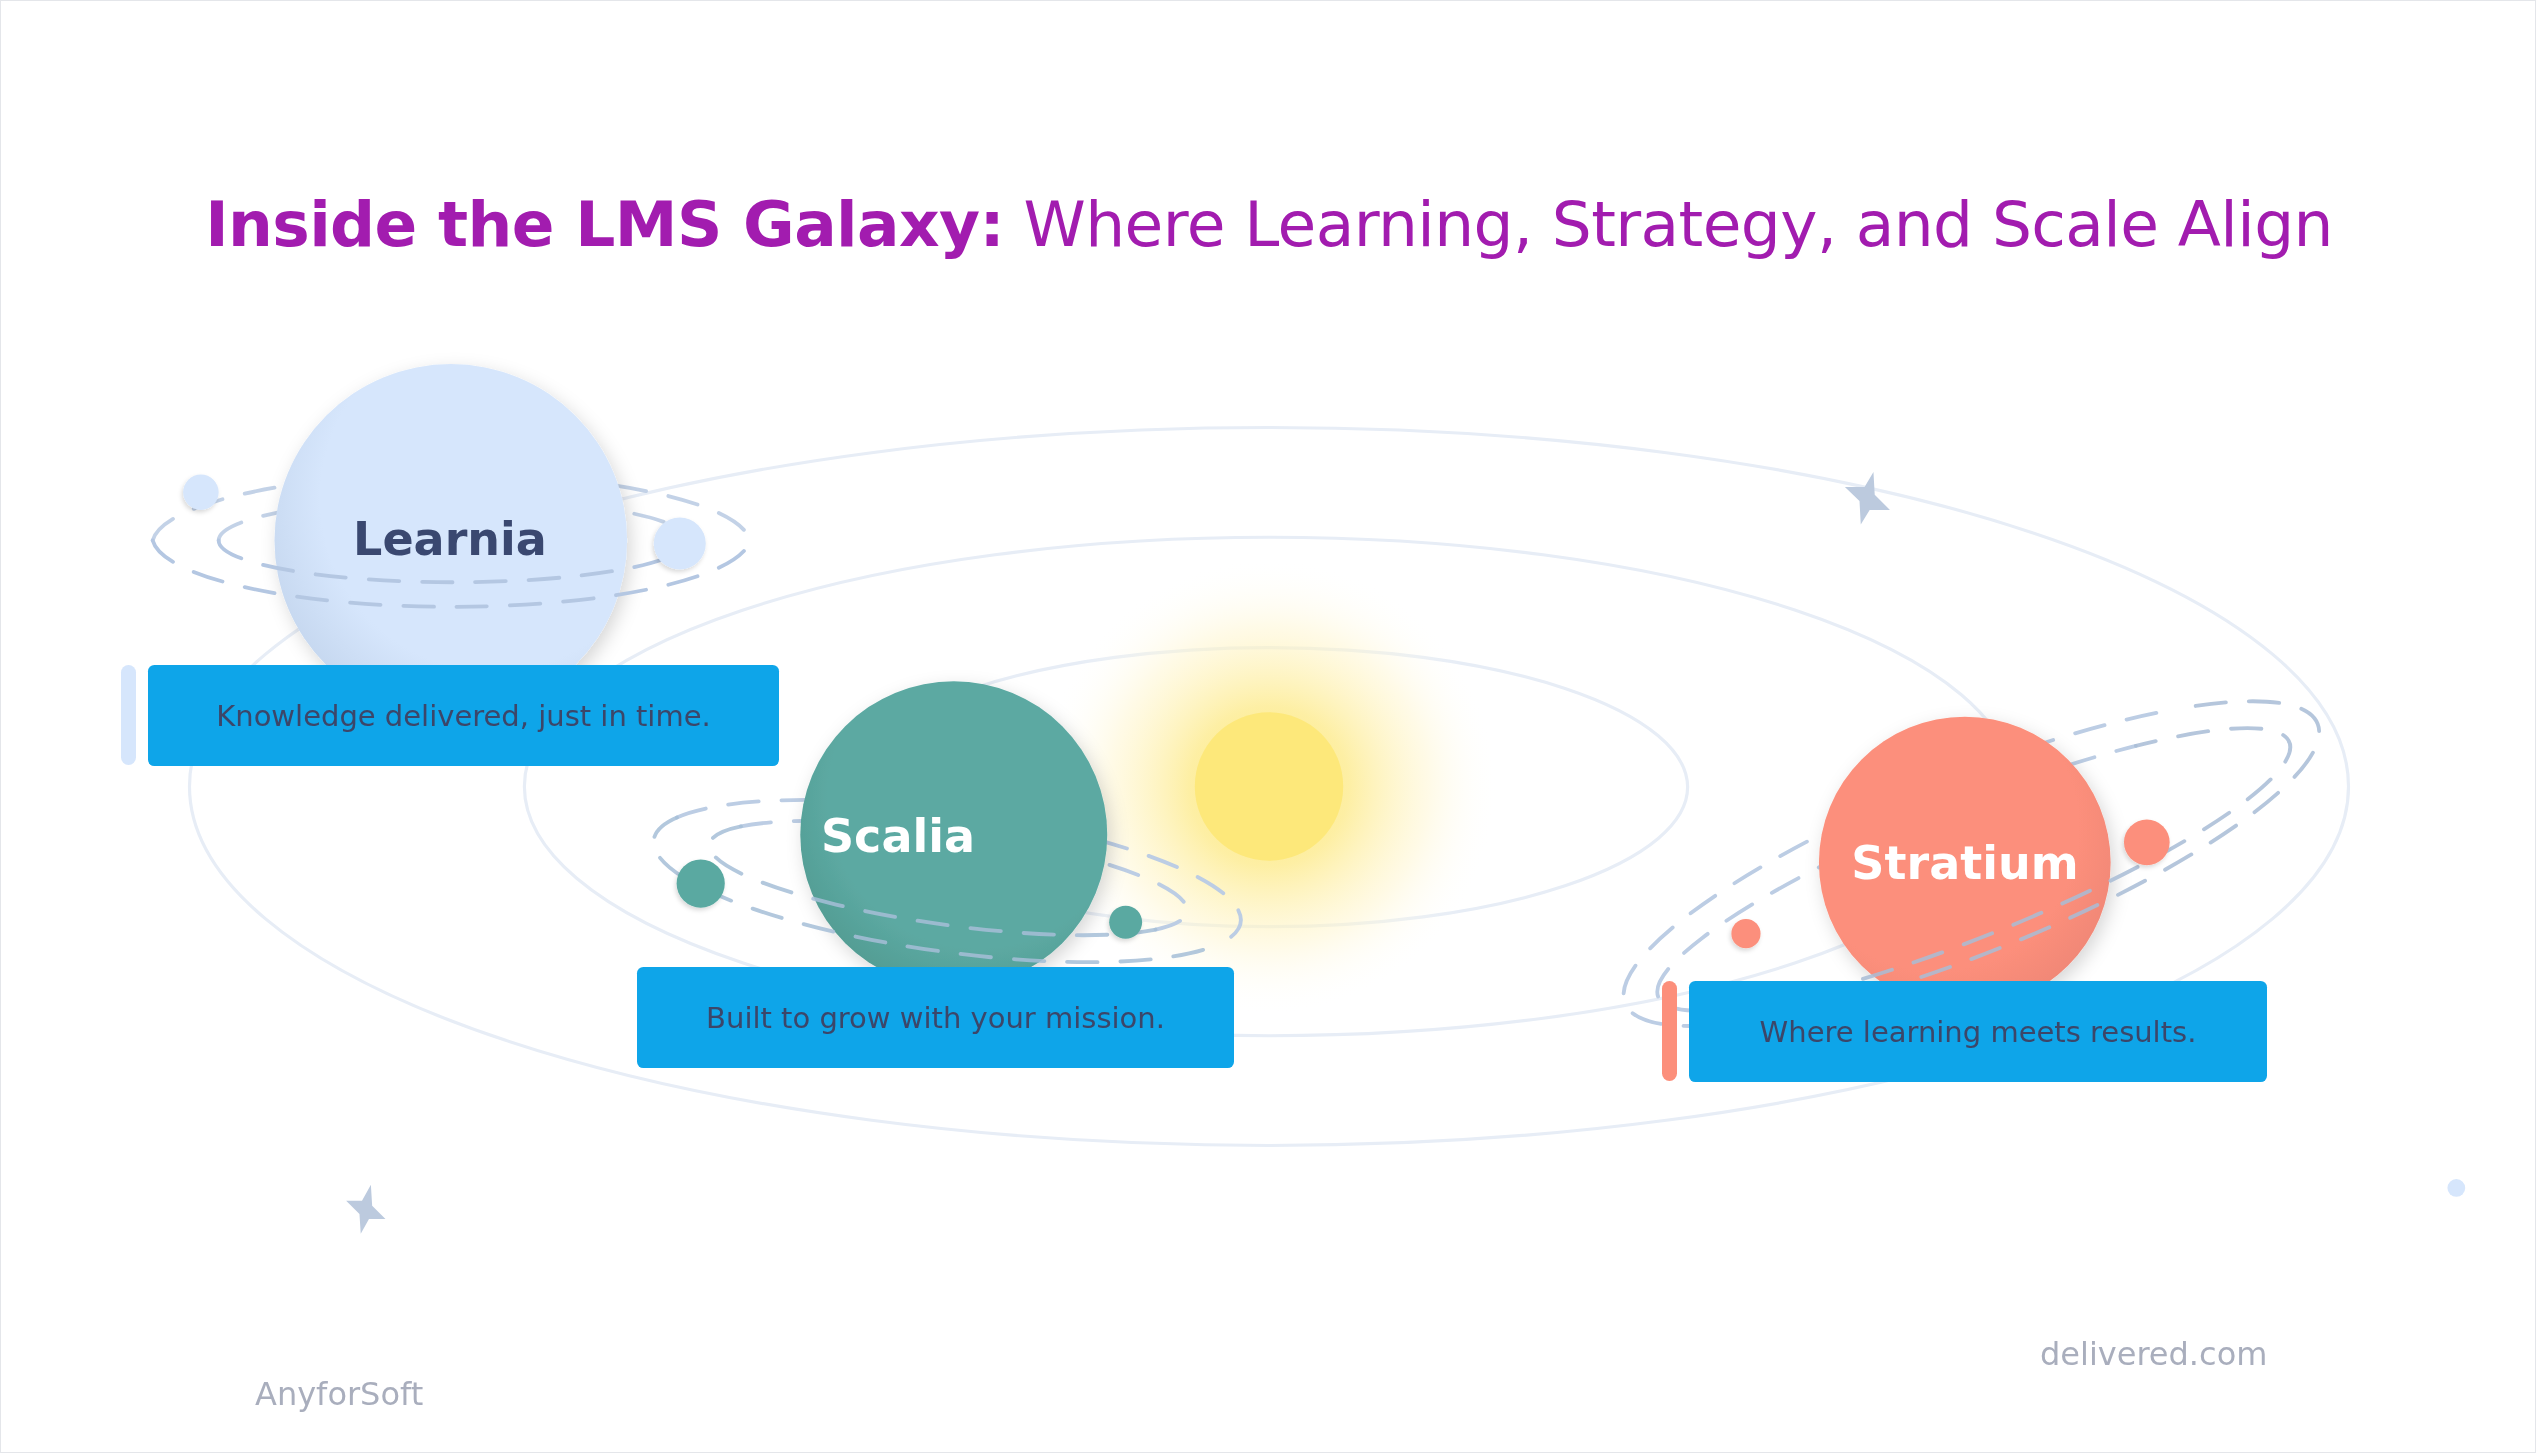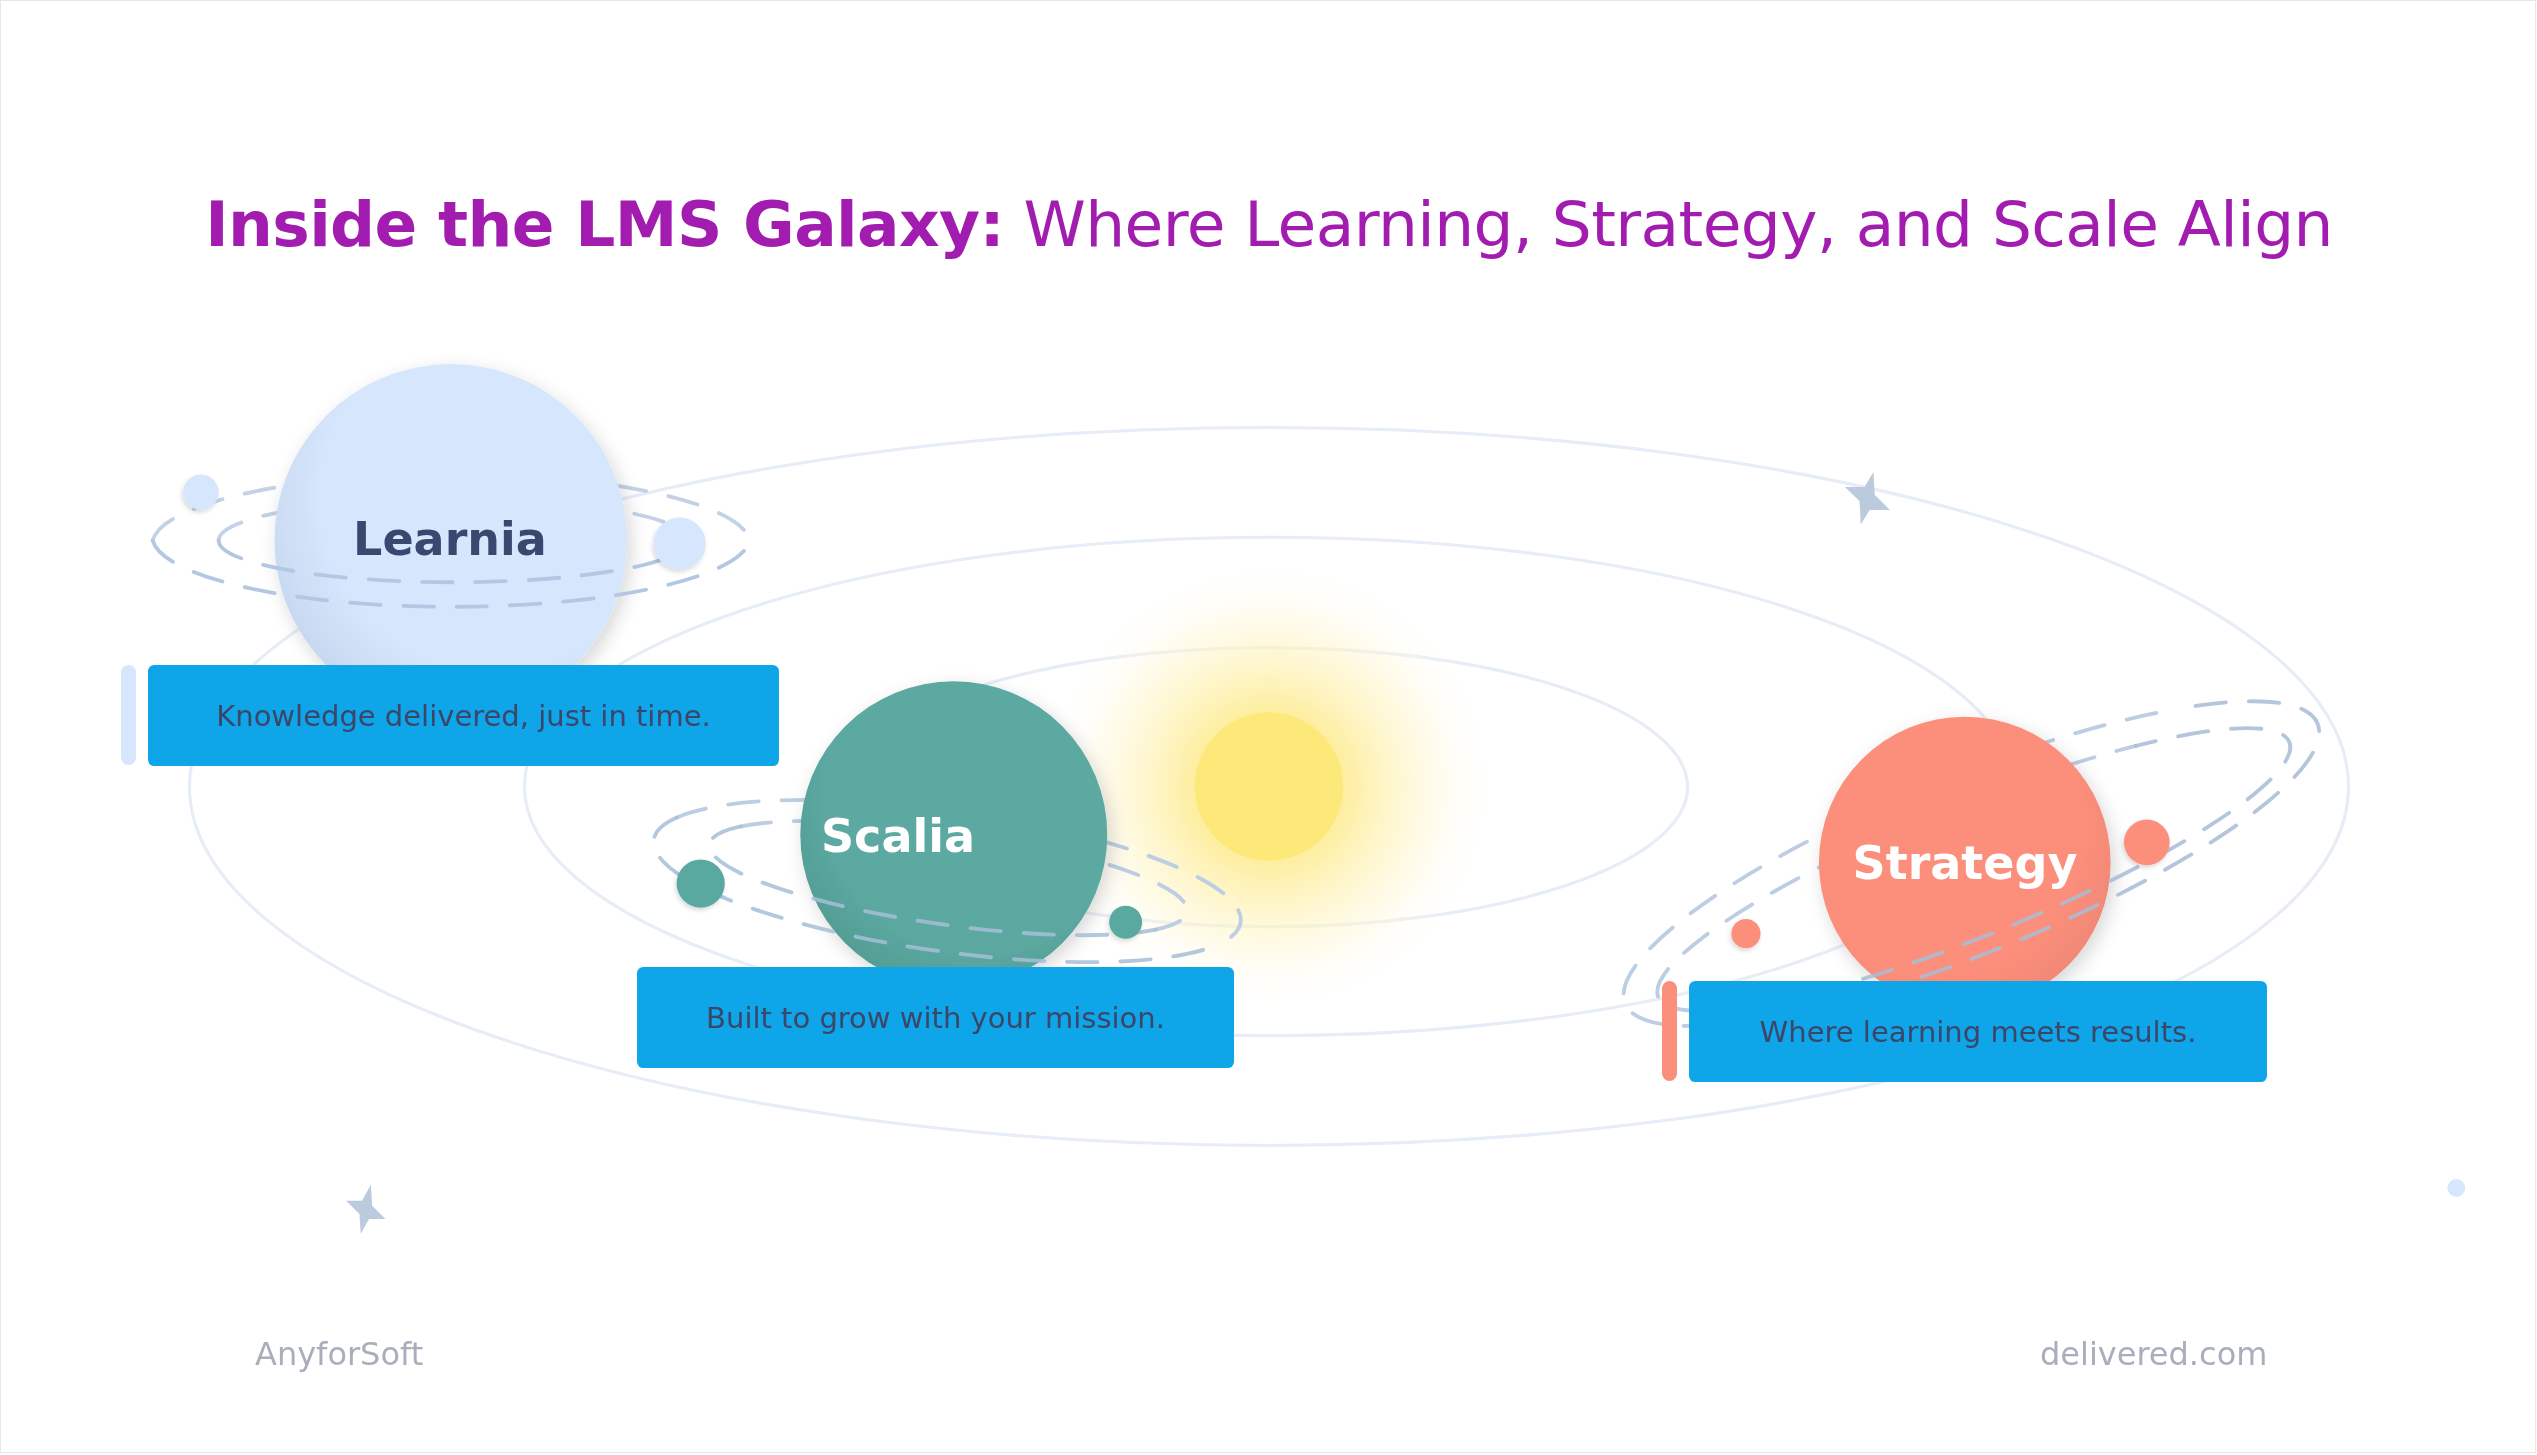--- a/index.html
+++ b/index.html
@@ -105,32 +105,32 @@
       <path d="M2720,1470 A420,100 0 0,0 3500,1260" transform="rotate(-22 3100 1370)"></path>
       <path d="M2800,1460 A340,66 0 0,0 3420,1290" transform="rotate(-22 3100 1370)"></path>
     </g>
     <circle cx="2752" cy="1472" r="23" fill="#fc8f7b" filter="url(#smallShadow)"></circle>
     <circle cx="3384" cy="1328" r="36" fill="#fc8f7b" filter="url(#smallShadow)"></circle>
   </g>
 </svg>
 
 <div class="planet-label" style="left:450px; top:539px; font-size:46px; color:#3a4870;">Learnia</div>
 <div class="planet-label" style="left:898px; top:836px; font-size:46px; color:#ffffff;">Scalia</div>
-<div class="planet-label" style="left:1965px; top:863px; font-size:46px; color:#ffffff;">Strategy</div>
+<div class="planet-label" style="left:1965px; top:863px; font-size:46px; color:#ffffff;">Stratium</div>
 
 <div class="card-bar" style="left:121px; top:665px; height:100px; background:#d6e6fc;"></div>
 <div class="card" style="left:148px; top:665px; width:631px; height:101px;">
   <span>Knowledge delivered, just in time.</span>
 </div>
 
 <div class="card-bar" style="left:643px; top:967px; height:101px; background:#5aa9a1;"></div>
 <div class="card" style="left:637px; top:967px; width:597px; height:101px;">
   <span>Built to grow with your mission.</span>
 </div>
 
 <div class="card-bar" style="left:1662px; top:981px; height:100px; background:#fc8f7b;"></div>
 <div class="card" style="left:1689px; top:981px; width:578px; height:101px;">
   <span>Where learning meets results.</span>
 </div>
 
-<div class="footer" style="left:255px;">AnyforSoft</div>
+<div class="footer" style="left:255px;margin-top:40px;">AnyforSoft</div>
 <div class="footer" style="left:2040px;">delivered.com</div>
 
 
 </body></html>

